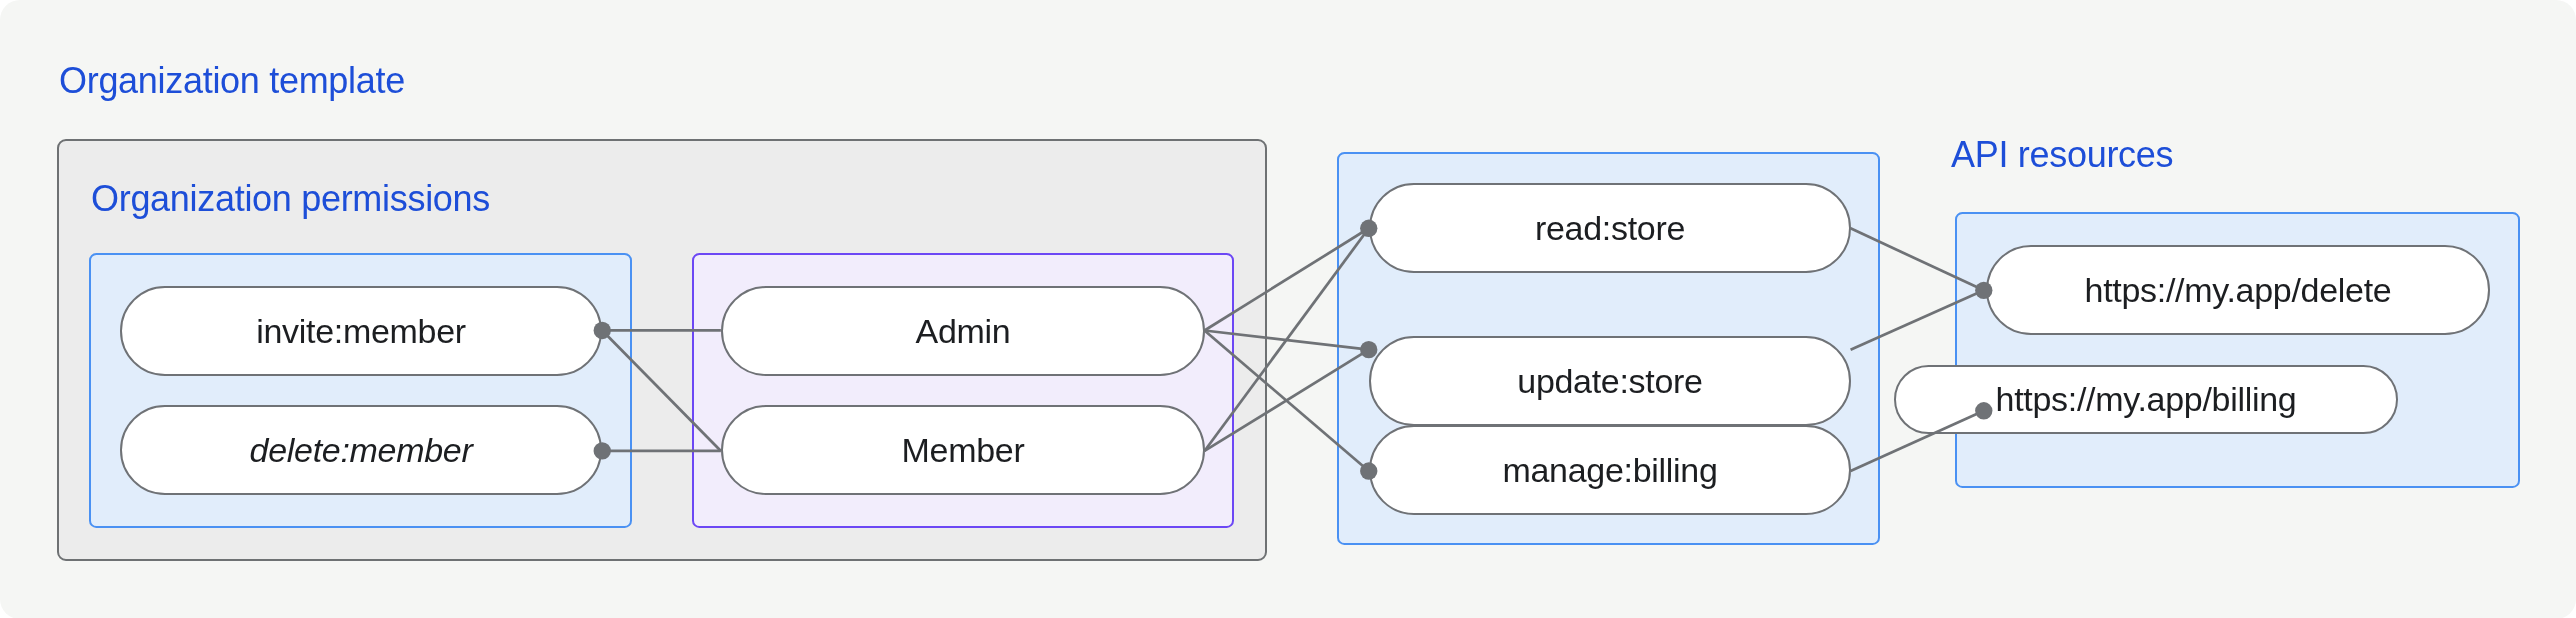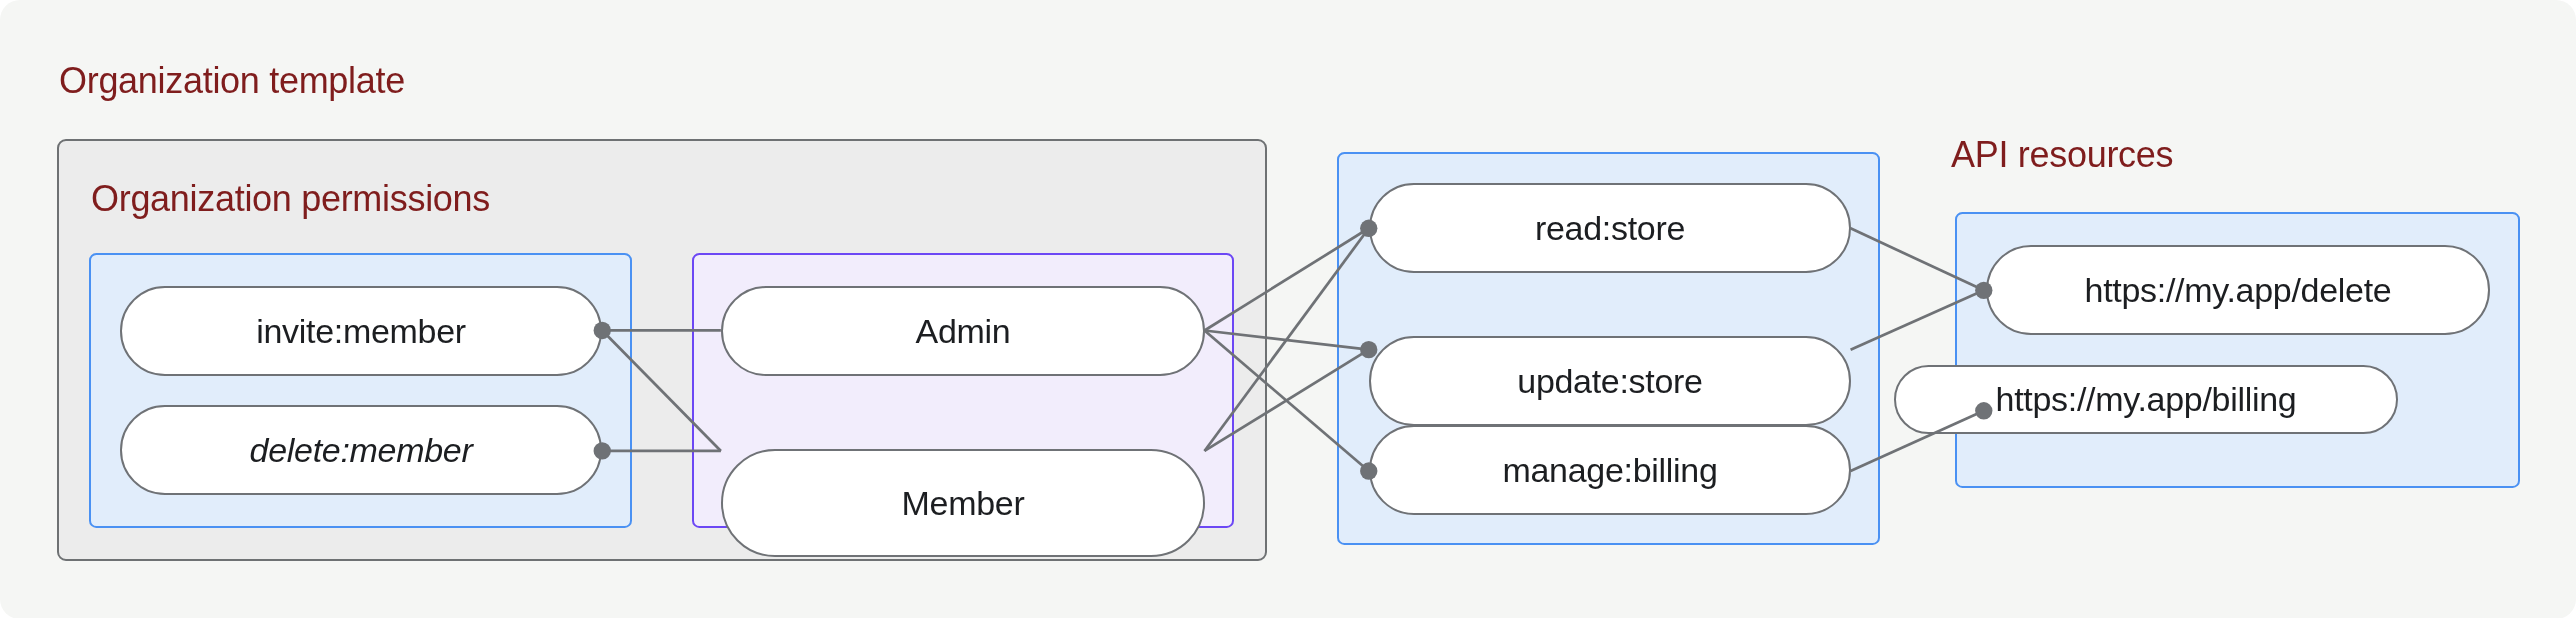--- a/index.html
+++ b/index.html
@@ -15,21 +15,21 @@
     background: #f5f6f4;
     border-radius: 20px;
     overflow: hidden;
     color: #1c1e21;
   }
   .section-label {
     position: absolute;
     font-size: 36px;
     line-height: 42px;
     letter-spacing: -0.3px;
-    color: #7f1d1d;
+    color: #1d4ed8;
     white-space: nowrap;
   }
   .group-box {
     position: absolute;
     box-sizing: border-box;
     border-radius: 9px;
   }
   .gray-box {
     background: #ececec;
     border: 2.7px solid #6e7173;
@@ -78,21 +78,21 @@
   <div class="group-box gray-box" style="left:57px; top:139px; width:1210px; height:422px;">
     <div class="section-label" style="left:32px; top:37px;">Organization permissions</div>
   </div>
 
   <div class="group-box blue-box" style="left:89px; top:253px; width:543px; height:275px;"></div>
   <div class="pill" style="left:120px; top:286px; width:482px; height:90px;">invite:member</div>
   <div class="pill" style="left:120px; top:405px; width:482px; height:90px;font-style:italic;">delete:member</div>
 
   <div class="group-box purple-box" style="left:692px; top:253px; width:542px; height:275px;"></div>
   <div class="pill" style="left:721px; top:286px; width:484px; height:90px;">Admin</div>
-  <div class="pill" style="left:721px; top:405px; width:484px; height:108px;margin-top:44px;">Member</div>
+  <div class="pill" style="left:721px; top:405px; width:484px; height:90px;">Member</div>
 
   <div class="group-box blue-box" style="left:1337px; top:152px; width:543px; height:393px;"></div>
   <div class="pill" style="left:1369px; top:183px; width:482px; height:90px;">read:store</div>
   <div class="pill" style="left:1369px; top:304px; width:482px; height:90px;margin-top:32px;">update:store</div>
   <div class="pill" style="left:1369px; top:425px; width:482px; height:90px;">manage:billing</div>
 
   <div class="group-box blue-box" style="left:1955px; top:212px; width:565px; height:276px;"></div>
   <div class="pill" style="left:1986px; top:245px; width:504px; height:90px;">https://my.app/delete</div>
   <div class="pill" style="left:1894px; top:365px; width:504px; height:69px;">https://my.app/billing</div>
 

